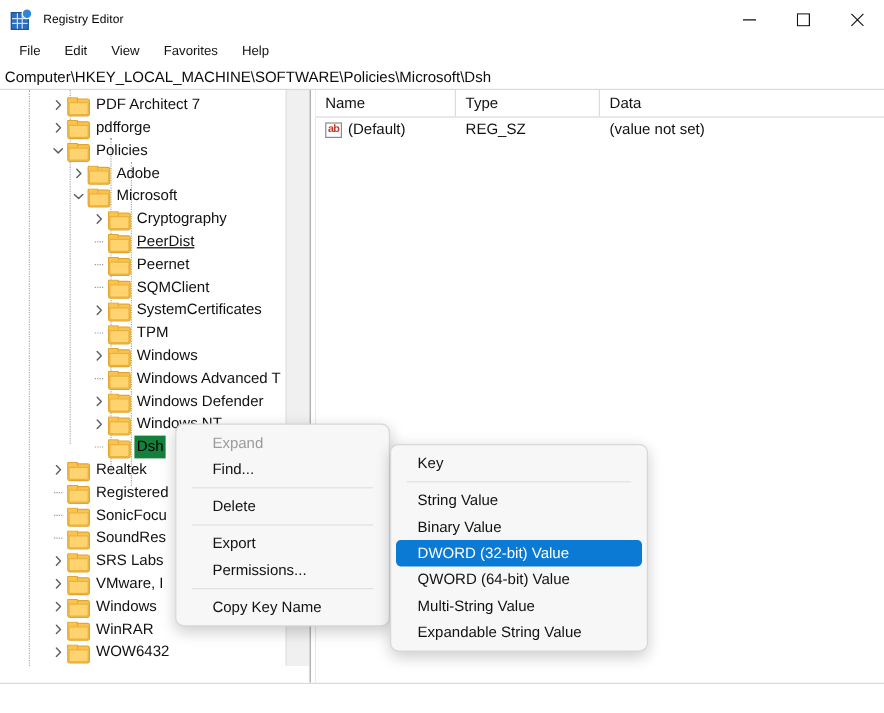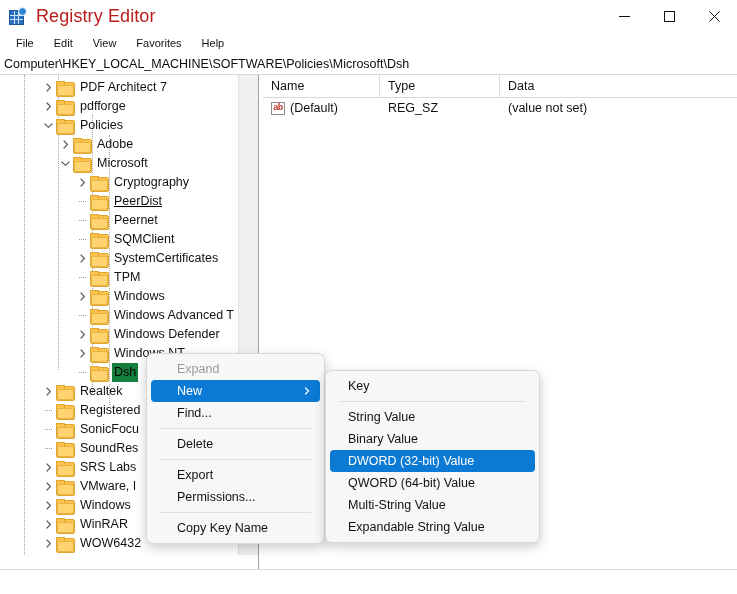--- a/index.html
+++ b/index.html
@@ -45,22 +45,22 @@
     box-shadow: 4px 0 0 0 #cfe2f6;
   }
   .app-icon .spark {
     position: absolute; right: -1px; top: 0px;
     width: 7px; height: 7px; border-radius: 50%;
     background: #2f86d8;
     border: 1px solid #ffffff;
   }
   .title-text {
     margin-left: 10px;
-    font-size: 18px;
-    color: #b91c1c;
+    font-size: 10px;
+    color: #000000;
     letter-spacing: .1px;
   }
   .win-controls {
     position: absolute; right: 0; top: 0;
     height: 32px; display: flex;
   }
   .win-btn {
     width: 45px; height: 32px;
     display: flex; align-items: center; justify-content: center;
     color: #111;
@@ -643,28 +643,20 @@
       <div class="lv-cell" style="width:237px">(value not set)</div>
     </div>
   </div>
 
   <div class="bottom-strip"></div>
 
   <div class="ctxmenu" id="ctxmenu" style="left:146px; top:353px; width:179px;">
       <div class="cmi disabled">
         <span>Expand</span>
       </div>
-      <div class="cmi highlight">
-        <span>New</span>
-        <span class="chev">
-          <svg width="8" height="8" viewBox="0 0 8 8">
-            <polyline points="2.5,1 5.5,4 2.5,7" fill="none" stroke="currentColor" stroke-width="1.2" stroke-linecap="round" stroke-linejoin="round"></polyline>
-          </svg>
-        </span>
-      </div>
       <div class="cmi">
         <span>Find...</span>
       </div>
       <div class="csep"></div>
       <div class="cmi">
         <span>Delete</span>
       </div>
       <div class="csep"></div>
       <div class="cmi">
         <span>Export</span>

